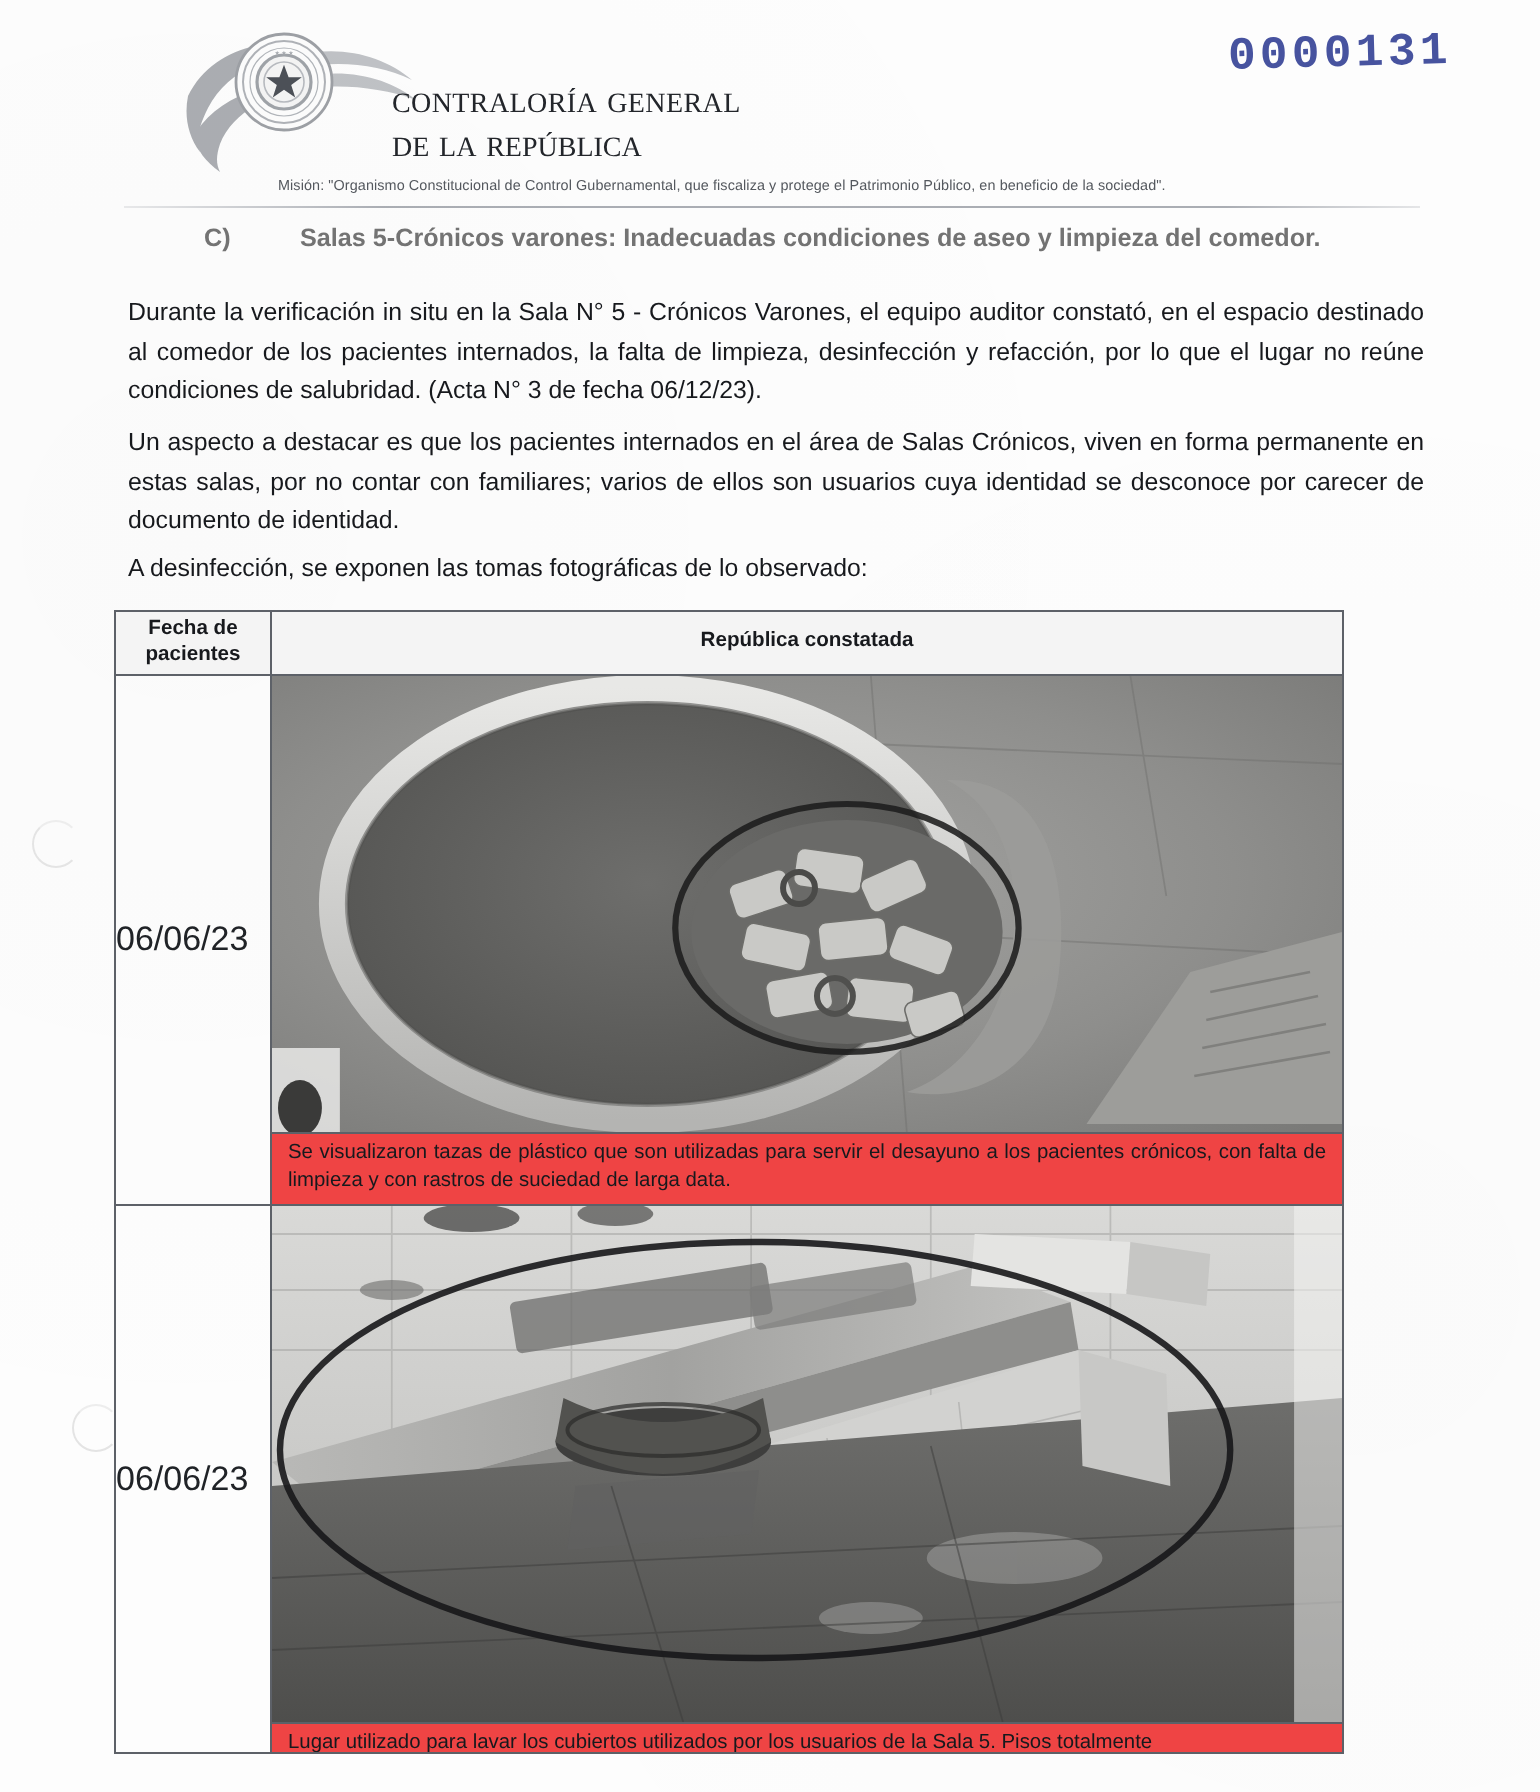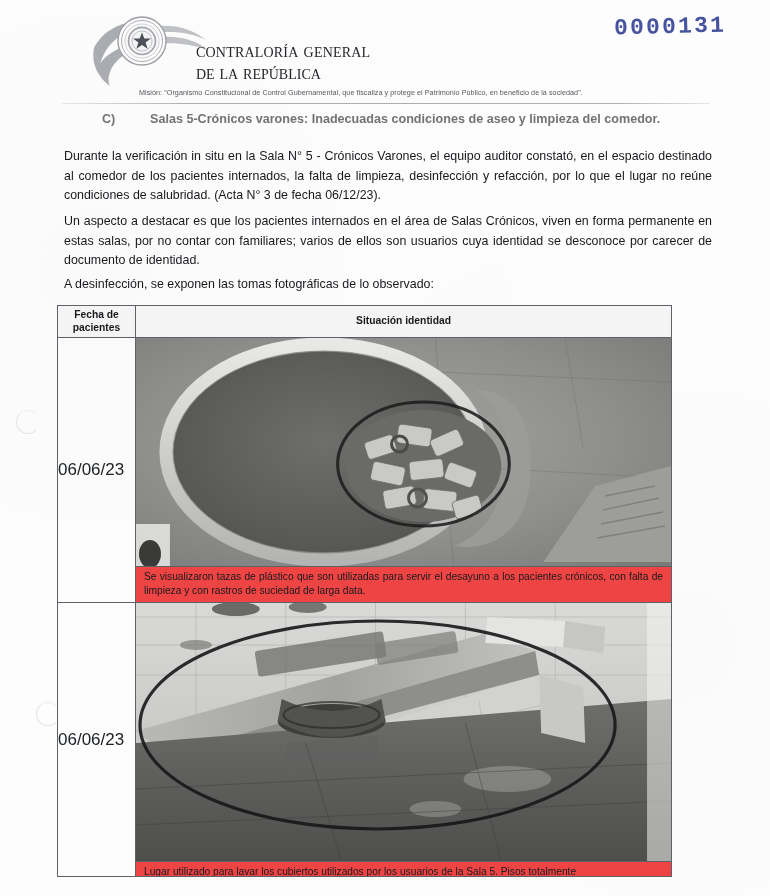--- a/index.html
+++ b/index.html
@@ -261,21 +261,21 @@
     <colgroup>
       <col class="col-date">
       <col class="col-sit">
     </colgroup>
     <thead>
       <tr>
         <th>
           <div>Fecha de</div>
           <div>pacientes</div>
         </th>
-        <th class="th-situacion">Situación identidad</th>
+        <th class="th-situacion">República constatada</th>
       </tr>
     </thead>
     <tbody>
       <tr>
         <td class="date-cell">06/06/23</td>
         <td class="sit-cell">
           <div class="photo-block">
             <div class="photo-frame ph1">
               <svg viewBox="0 0 536 228" preserveAspectRatio="none" xmlns="http://www.w3.org/2000/svg">
                 <defs>

